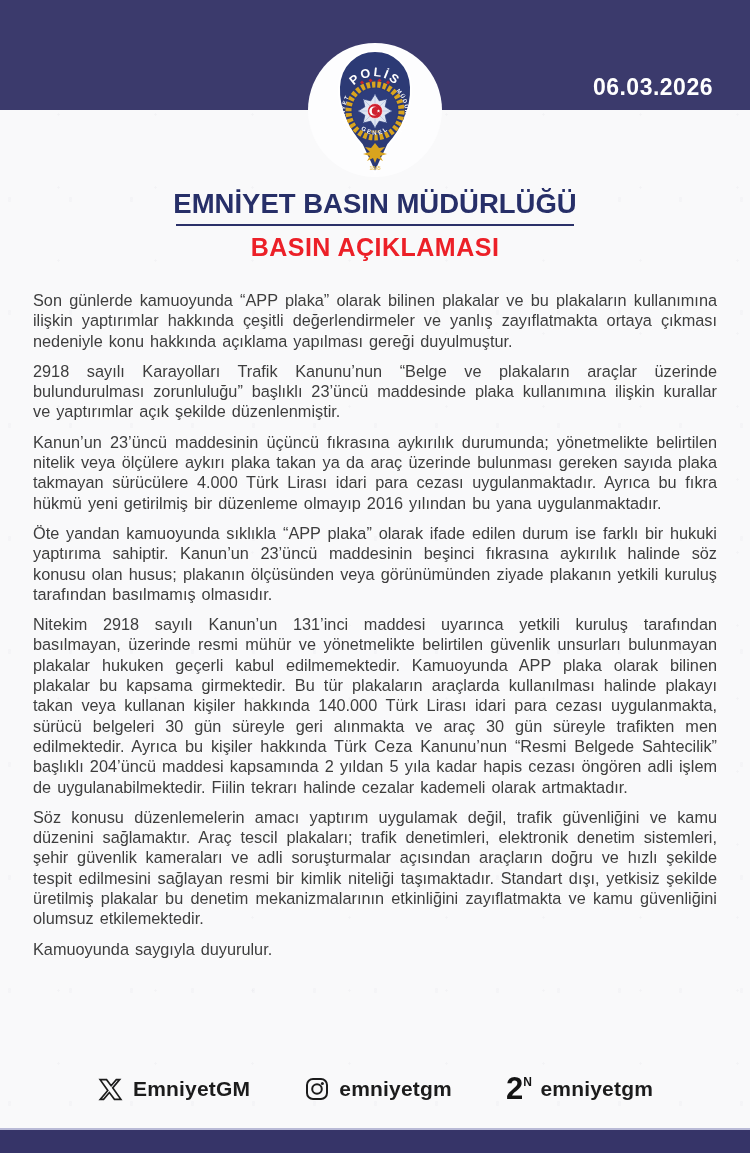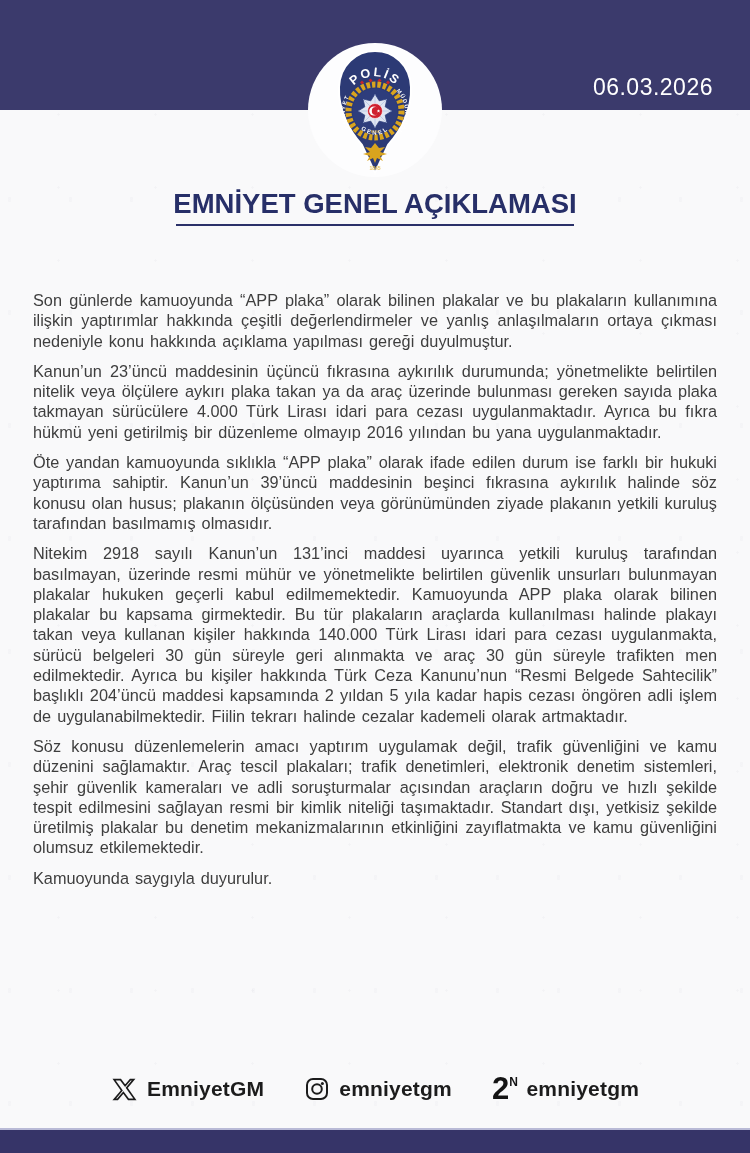--- a/index.html
+++ b/index.html
@@ -7,35 +7,35 @@
     position:relative;width:750px;height:1153px;margin:0 auto;overflow:hidden;
     background-color:#f9f9fa;
     background-image:
       radial-gradient(rgba(130,130,160,0.045) 1.5px, transparent 1.6px),
       radial-gradient(rgba(130,130,160,0.035) 1.5px, transparent 1.6px);
     background-size:97px 73px,61px 113px;
     background-position:10px 5px,40px 30px;
     font-family:"Liberation Sans", sans-serif;
   }
   .header-band{position:absolute;top:0;left:0;width:750px;height:110px;background:#3b3a6c;}
-  .header-date{position:absolute;top:74px;right:37px;color:#ffffff;font-size:23px;font-weight:400;letter-spacing:0.5px;}
+  .header-date{position:absolute;top:74px;right:37px;color:#ffffff;font-size:23px;font-weight:700;letter-spacing:0.5px;}
   .logo-circle{position:absolute;left:308px;top:43px;width:134px;height:134px;border-radius:50%;background:#fdfdfe;}
   .badge{position:absolute;left:325px;top:48px;width:100px;height:128px;}
   .title-wrap{position:absolute;top:188px;left:0;width:750px;text-align:center;}
   .title-main{margin:0;font-size:27.5px;font-weight:700;color:#272f68;letter-spacing:0;}
   .title-underline{width:398px;height:2px;background:#2b3169;margin:4px auto 7px auto;}
   .title-sub{margin:0;font-size:25px;font-weight:700;color:#ec2028;letter-spacing:0.5px;}
   .body-text{position:absolute;top:290px;left:33px;width:684px;color:#3e3e3e;}
   .body-text p{
     margin:10px 0;font-size:16.3px;line-height:20.3px;
     text-align:justify;text-justify:inter-word;word-spacing:1.5px;
   }
   .body-text p:first-child{margin-top:0;}
   .social-row{position:absolute;top:1070px;left:0;width:750px;height:38px;
-    display:flex;justify-content:center;align-items:center;gap:40px;}
+    display:flex;justify-content:center;align-items:center;gap:54px;}
   .social-item{display:flex;align-items:center;gap:9px;color:#1c1c1c;}
   .social-handle{font-size:21px;font-weight:700;letter-spacing:0.2px;}
   .nsosyal-glyph{font-weight:700;color:#141414;line-height:1;display:flex;align-items:flex-start;}
   .nsosyal-two{font-size:31px;line-height:0.9;}
   .nsosyal-sup{font-size:12px;font-weight:700;margin-top:1px;letter-spacing:-0.5px;}
   .footer-band{position:absolute;bottom:0;left:0;width:750px;height:23px;background:#363468;border-top:2px solid #b9bad6;}
 </style>
 </head>
 <body>
 
@@ -88,28 +88,30 @@
     </text>
     <text font-size="6" font-weight="bold" fill="#ffffff" letter-spacing="2" font-family="Liberation Sans, sans-serif">
       <textPath href="#arcBottom" startOffset="50%" text-anchor="middle">GENEL</textPath>
     </text>
     <text x="50" y="84.5" text-anchor="middle" font-size="3" fill="#d9a41e" letter-spacing="0.5" font-family="Liberation Sans, sans-serif">EGM</text>
     <path fill="#d9a41e" d="M50,95 L46,100 L40,99 L45,104 L38,106 L45,108 L42,113 L48,110 L50,115 L52,110 L58,113 L55,108 L62,106 L55,104 L60,99 L54,100 Z"></path>
     <text x="50" y="121.5" text-anchor="middle" font-size="5" font-weight="bold" fill="#e8c35a" font-family="Liberation Sans, sans-serif">1845</text>
   </svg>
 
   <div class="title-wrap">
-    <h1 class="title-main">EMNİYET GENEL AÇIKLAMASI</h1>
+    <h1 class="title-main">EMNİYET BASIN MÜDÜRLÜĞÜ</h1>
     <div class="title-underline"></div>
+    <h2 class="title-sub">BASIN AÇIKLAMASI</h2>
   </div>
 
   <div class="body-text">
-    <p>Son günlerde kamuoyunda “APP plaka” olarak bilinen plakalar ve bu plakaların kullanımına ilişkin yaptırımlar hakkında çeşitli değerlendirmeler ve yanlış anlaşılmaların ortaya çıkması nedeniyle konu hakkında açıklama yapılması gereği duyulmuştur.</p>
+    <p>Son günlerde kamuoyunda “APP plaka” olarak bilinen plakalar ve bu plakaların kullanımına ilişkin yaptırımlar hakkında çeşitli değerlendirmeler ve yanlış zayıflatmakta ortaya çıkması nedeniyle konu hakkında açıklama yapılması gereği duyulmuştur.</p>
+    <p>2918 sayılı Karayolları Trafik Kanunu’nun “Belge ve plakaların araçlar üzerinde bulundurulması zorunluluğu” başlıklı 23’üncü maddesinde plaka kullanımına ilişkin kurallar ve yaptırımlar açık şekilde düzenlenmiştir.</p>
     <p>Kanun’un 23’üncü maddesinin üçüncü fıkrasına aykırılık durumunda; yönetmelikte belirtilen nitelik veya ölçülere aykırı plaka takan ya da araç üzerinde bulunması gereken sayıda plaka takmayan sürücülere 4.000 Türk Lirası idari para cezası uygulanmaktadır. Ayrıca bu fıkra hükmü yeni getirilmiş bir düzenleme olmayıp 2016 yılından bu yana uygulanmaktadır.</p>
-    <p>Öte yandan kamuoyunda sıklıkla “APP plaka” olarak ifade edilen durum ise farklı bir hukuki yaptırıma sahiptir. Kanun’un 39’üncü maddesinin beşinci fıkrasına aykırılık halinde söz konusu olan husus; plakanın ölçüsünden veya görünümünden ziyade plakanın yetkili kuruluş tarafından basılmamış olmasıdır.</p>
+    <p>Öte yandan kamuoyunda sıklıkla “APP plaka” olarak ifade edilen durum ise farklı bir hukuki yaptırıma sahiptir. Kanun’un 23’üncü maddesinin beşinci fıkrasına aykırılık halinde söz konusu olan husus; plakanın ölçüsünden veya görünümünden ziyade plakanın yetkili kuruluş tarafından basılmamış olmasıdır.</p>
     <p>Nitekim 2918 sayılı Kanun’un 131’inci maddesi uyarınca yetkili kuruluş tarafından basılmayan, üzerinde resmi mühür ve yönetmelikte belirtilen güvenlik unsurları bulunmayan plakalar hukuken geçerli kabul edilmemektedir. Kamuoyunda APP plaka olarak bilinen plakalar bu kapsama girmektedir. Bu tür plakaların araçlarda kullanılması halinde plakayı takan veya kullanan kişiler hakkında 140.000 Türk Lirası idari para cezası uygulanmakta, sürücü belgeleri 30 gün süreyle geri alınmakta ve araç 30 gün süreyle trafikten men edilmektedir. Ayrıca bu kişiler hakkında Türk Ceza Kanunu’nun “Resmi Belgede Sahtecilik” başlıklı 204’üncü maddesi kapsamında 2 yıldan 5 yıla kadar hapis cezası öngören adli işlem de uygulanabilmektedir. Fiilin tekrarı halinde cezalar kademeli olarak artmaktadır.</p>
     <p>Söz konusu düzenlemelerin amacı yaptırım uygulamak değil, trafik güvenliğini ve kamu düzenini sağlamaktır. Araç tescil plakaları; trafik denetimleri, elektronik denetim sistemleri, şehir güvenlik kameraları ve adli soruşturmalar açısından araçların doğru ve hızlı şekilde tespit edilmesini sağlayan resmi bir kimlik niteliği taşımaktadır. Standart dışı, yetkisiz şekilde üretilmiş plakalar bu denetim mekanizmalarının etkinliğini zayıflatmakta ve kamu güvenliğini olumsuz etkilemektedir.</p>
     <p>Kamuoyunda saygıyla duyurulur.</p>
   </div>
 
   <div class="social-row">
 
     <div class="social-item">
       <svg width="27" height="27" viewBox="0 0 26 26" aria-hidden="true">
         <path d="M3,3.5 H9.2 L13.6,9.4 L18.6,3.5 H21.8 L15.1,11.4 L23,22.5 H16.8 L11.9,15.9 L6.3,22.5 H3.1 L10.4,13.9 Z" fill="none" stroke="#1c1c1c" stroke-width="1.6"></path>

